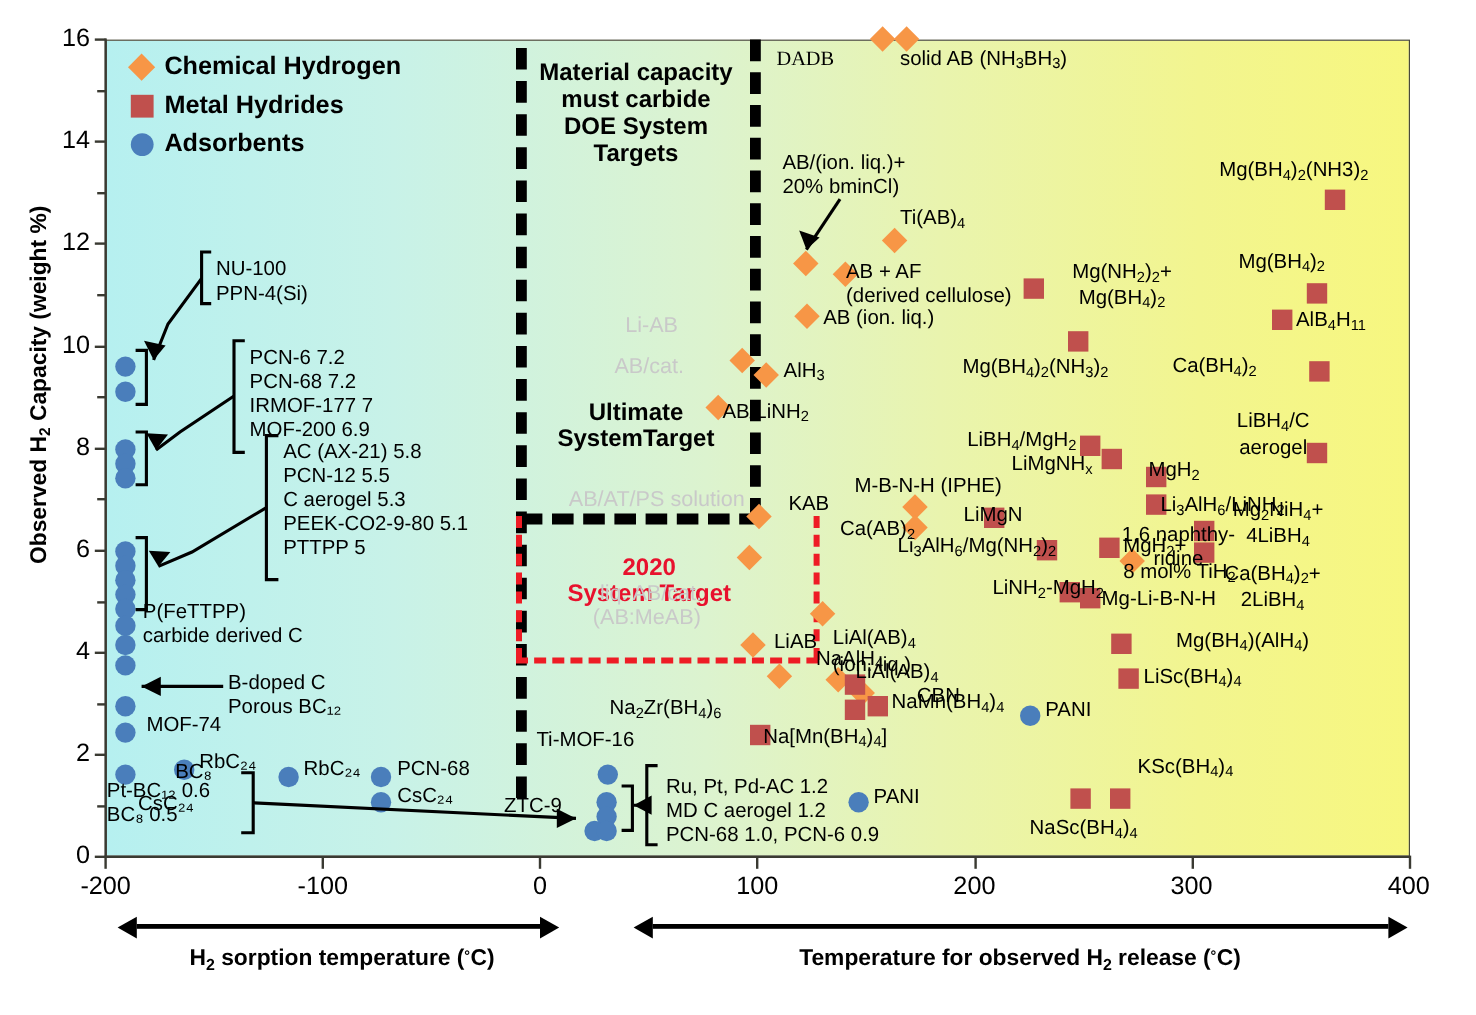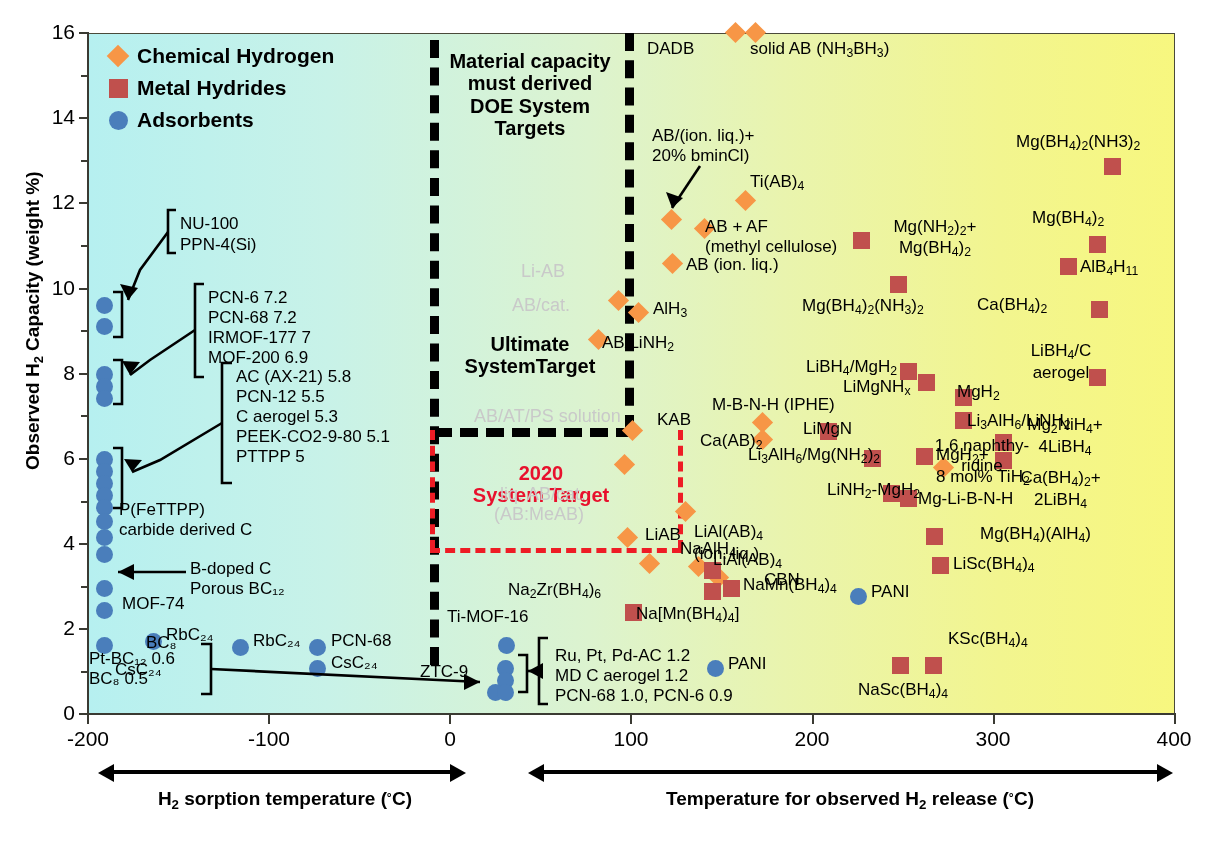--- a/index.html
+++ b/index.html
@@ -155,21 +155,21 @@
   <div class="vdash" style="left:625px;top:33px;height:400px;"></div>
 
   <div class="hdash-black" style="left:434px;top:428px;width:200px;"></div>
 
   <div id="redbox-left" style="left:430px;top:430px;width:0;height:120px;border-left:5px dashed #ee1c25;position:absolute;"></div>
   <div id="redbox-bottom" style="left:430px;top:548px;width:252px;"></div>
   <div id="redbox-right" style="left:678px;top:430px;height:120px;"></div>
 
   <div class="boxtitle" style="left:432px;top:50px;width:196px;">
     <div>Material capacity</div>
-    <div>must derived</div>
+    <div>must carbide</div>
     <div>DOE System</div>
     <div>Targets</div>
   </div>
 
   <div class="boxtitle" style="left:432px;top:333px;width:196px;">
     <div>Ultimate</div>
     <div>SystemTarget</div>
   </div>
 
   <div class="redtitle" style="left:436px;top:462px;width:210px;">
@@ -297,30 +297,30 @@
   <div class="lab" style="left:149px;top:649px;line-height:1.18;">
     <div style="margin-left:-60px">Pt-BC₁₂ 0.6</div>
     <div style="margin-left:-60px">BC₈ 0.5</div>
   </div>
   <div class="lab" style="left:555px;top:646px;line-height:1.18;">
     <div>Ru, Pt, Pd-AC 1.2</div>
     <div>MD C aerogel 1.2</div>
     <div>PCN-68 1.0, PCN-6 0.9</div>
   </div>
 
-  <div class="lab" style="left:647px;top:40px;">DADB</div>
+  <div class="lab" style="left:647px;top:40px;font-family:Liberation Serif, serif;">DADB</div>
   <div class="lab" style="left:750px;top:40px;">solid AB (NH<sub>3</sub>BH<sub>3</sub>)</div>
   <div class="lab" style="left:652px;top:126px;line-height:1.2;">
     <div>AB/(ion. liq.)+</div>
     <div>20% bminCl)</div>
   </div>
   <div class="lab" style="left:750px;top:173px;">Ti(AB)<sub>4</sub></div>
   <div class="lab" style="left:705px;top:217px;line-height:1.2;">
     <div>AB + AF</div>
-    <div>(methyl cellulose)</div>
+    <div>(derived cellulose)</div>
   </div>
   <div class="lab" style="left:686px;top:256px;">AB (ion. liq.)</div>
   <div class="lab" style="left:653px;top:300px;">AlH<sub>3</sub></div>
   <div class="lab" style="left:602px;top:334px;">AB/LiNH<sub>2</sub></div>
   <div class="lab" style="left:657px;top:411px;text-align:center;">KAB</div>
   <div class="lab" style="left:700px;top:432px;">Ca(AB)<sub>2</sub></div>
   <div class="lab" style="left:645px;top:526px;">LiAB</div>
   <div class="lab" style="left:694px;top:522px;line-height:1.2;">
     <div>LiAl(AB)<sub>4</sub></div>
     <div>(ion. liq.)</div>

